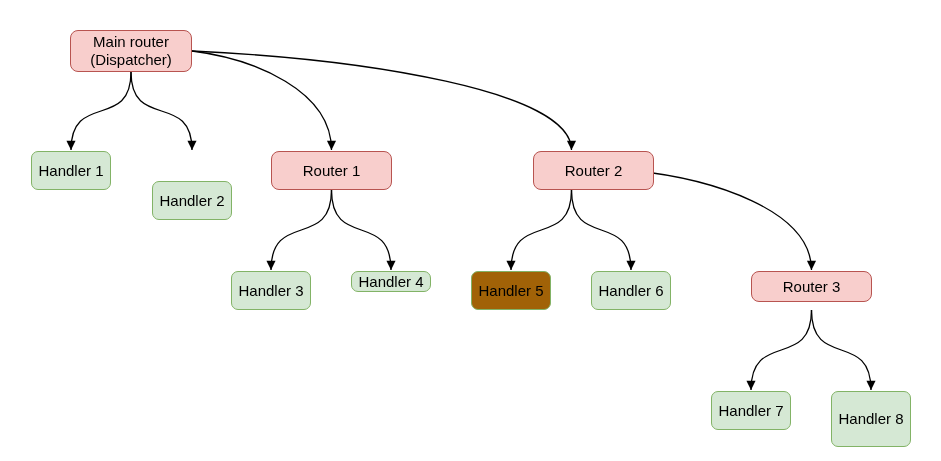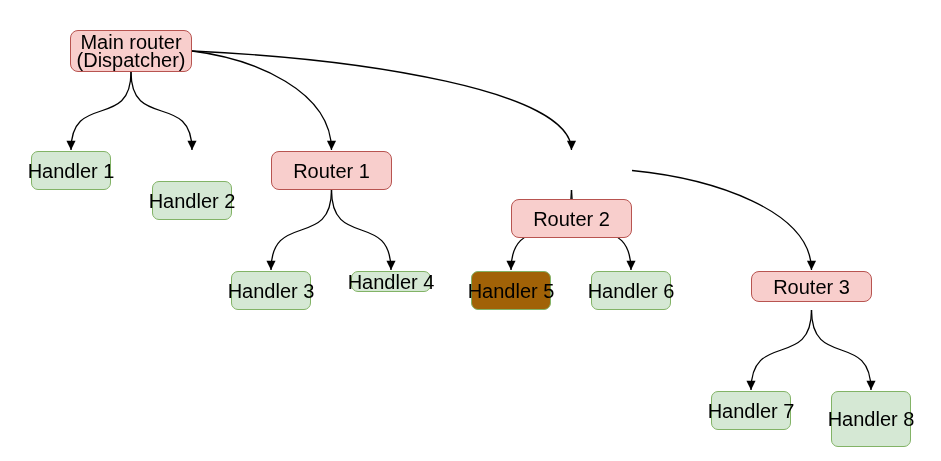--- a/index.html
+++ b/index.html
@@ -26,21 +26,21 @@
     fill: none;
   }
   .node {
     position: absolute;
     box-sizing: border-box;
     display: flex;
     flex-direction: column;
     align-items: center;
     justify-content: center;
     text-align: center;
-    font-size: 20px;
+    font-size: 15px;
     line-height: 18px;
     color: #000000;
     border-style: solid;
     border-width: 1.3px;
     cursor: default;
     white-space: nowrap;
   }
   .node.router {
     border-radius: 8px;
   }
@@ -79,21 +79,21 @@
       </div>
       <div class="node handler" style="left: 31px; top: 151px; width: 80px; height: 39px; background: rgb(213, 232, 212); border-color: rgb(130, 179, 102);">
         <div>Handler 1</div>
       </div>
       <div class="node handler" style="left: 152px; top: 151px; width: 80px; height: 39px; background: rgb(213, 232, 212); border-color: rgb(130, 179, 102); margin-top: 30px;">
         <div>Handler 2</div>
       </div>
       <div class="node router" style="left: 271px; top: 151px; width: 121px; height: 39px; background: rgb(248, 206, 204); border-color: rgb(184, 84, 80); text-align: right;">
         <div>Router 1</div>
       </div>
-      <div class="node router" style="left: 511px; top: 151px; width: 121px; height: 39px; background: rgb(248, 206, 204); border-color: rgb(184, 84, 80); margin-top: 48px;">
+      <div class="node router" style="left: 533px; top: 151px; width: 121px; height: 39px; background: rgb(248, 206, 204); border-color: rgb(184, 84, 80);">
         <div>Router 2</div>
       </div>
       <div class="node handler" style="left: 231px; top: 271px; width: 80px; height: 39px; background: rgb(213, 232, 212); border-color: rgb(130, 179, 102);">
         <div>Handler 3</div>
       </div>
       <div class="node handler" style="left: 351px; top: 271px; width: 80px; height: 21px; background: rgb(213, 232, 212); border-color: rgb(130, 179, 102);">
         <div>Handler 4</div>
       </div>
       <div class="node handler" style="left: 471px; top: 271px; width: 80px; height: 39px; background: #a16207; border-color: rgb(130, 179, 102);">
         <div>Handler 5</div>

